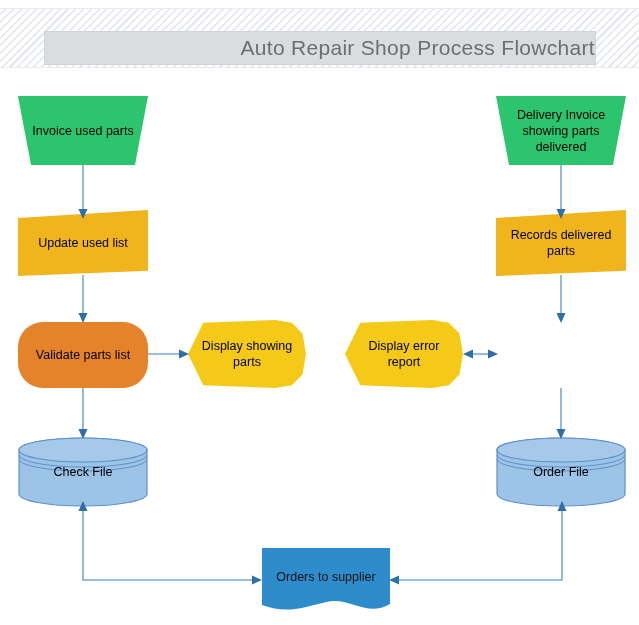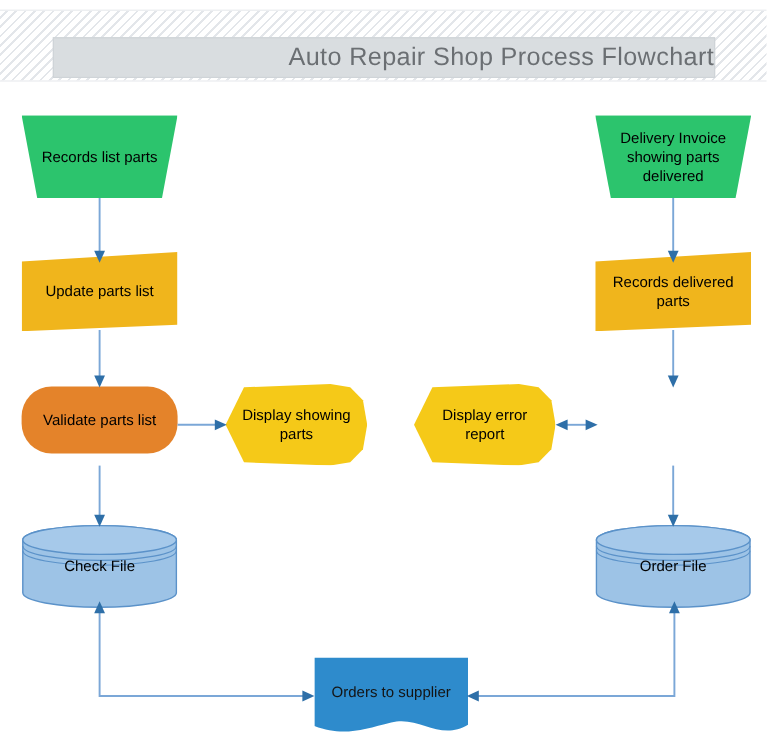--- a/index.html
+++ b/index.html
@@ -177,28 +177,28 @@
     <polyline points="255,580 83,580 83,508"></polyline>
     <polygon class="arrowhead" points="83,501 78.5,511 87.5,511"></polygon>
     <polygon class="arrowhead" points="262,580 252,575.5 252,584.5"></polygon>
 
     <polyline points="562,508 562,580 396,580"></polyline>
     <polygon class="arrowhead" points="562,501 557.5,511 566.5,511"></polygon>
     <polygon class="arrowhead" points="389,580 399,575.5 399,584.5"></polygon>
   </svg>
 
   <div class="node trapezoid" style="left:18px; top:96px; width:130px; height:69px;">
-    <span class="label">Records list parts</span>
+    <span class="label">Invoice used parts</span>
   </div>
 
   <div class="node skewquad" style="left:18px; top:210px; width:130px; height:66px;">
-    <span class="label">Update parts list</span>
-  </div>
-
-  <div class="node process" style="left:18px; top:322px; width:130px; height:56px;border-radius:25px;">
+    <span class="label">Update used list</span>
+  </div>
+
+  <div class="node process" style="left:18px; top:322px; width:130px; height:66px;border-radius:25px;">
     <span class="label">Validate parts list</span>
   </div>
 
   <div class="node display-right" style="left:188px; top:320px; width:118px; height:68px;">
     <span class="label">
       <span>Display showing</span><br>
       <span>parts</span>
     </span>
   </div>
 

